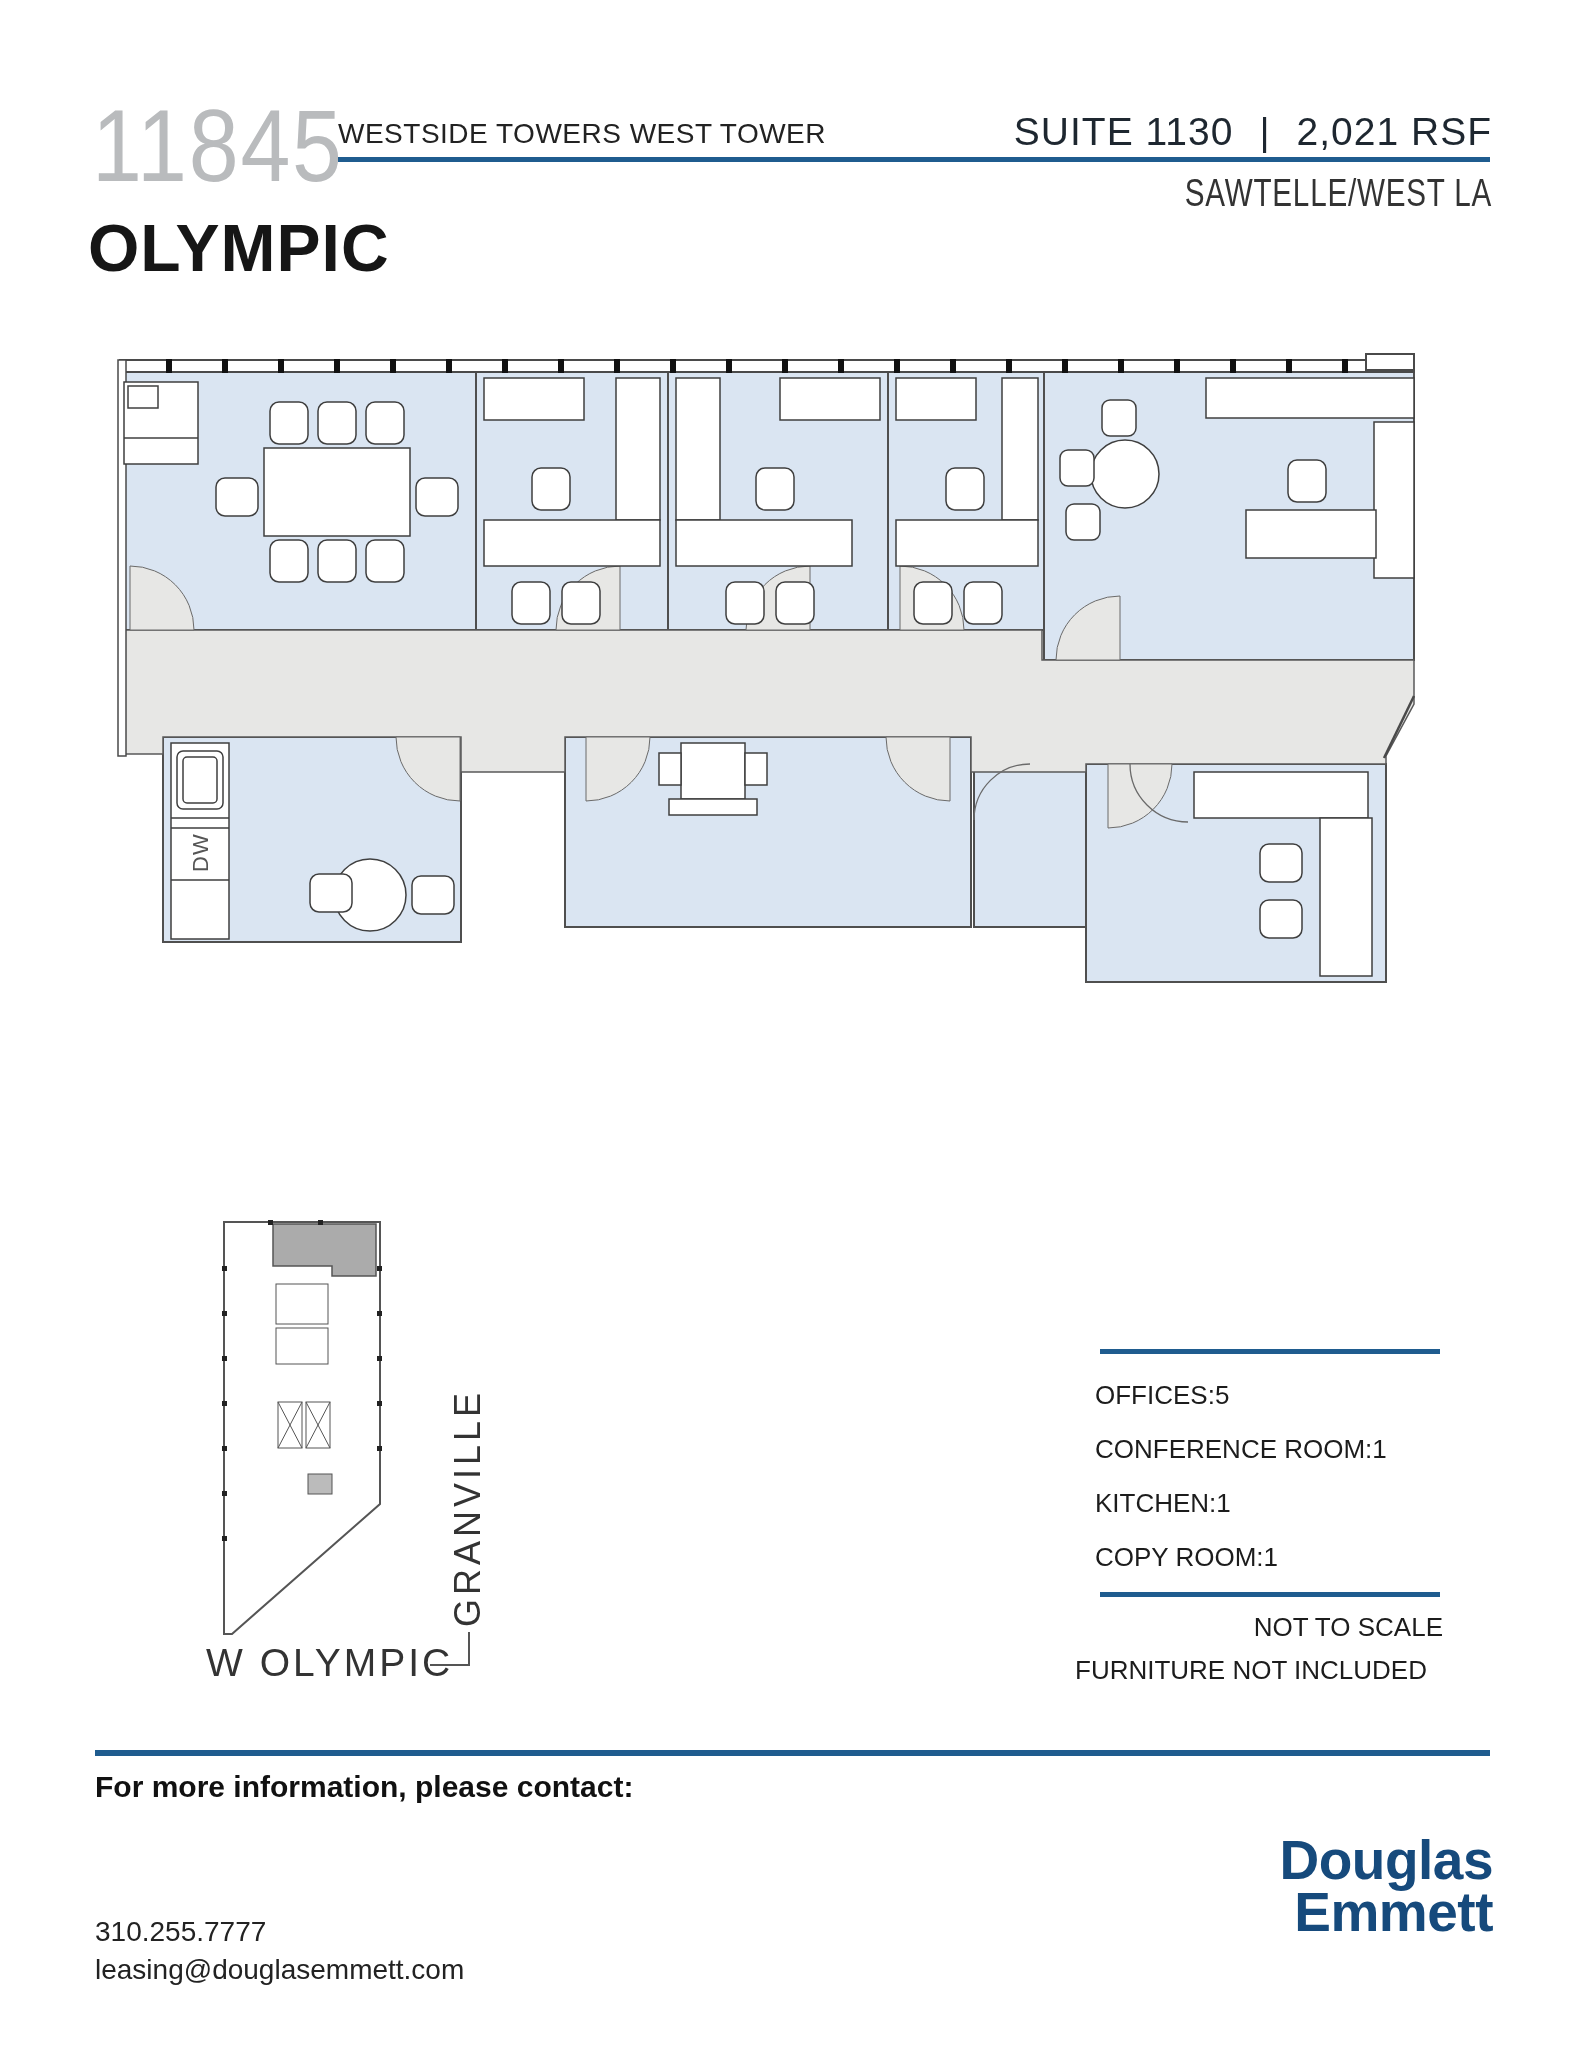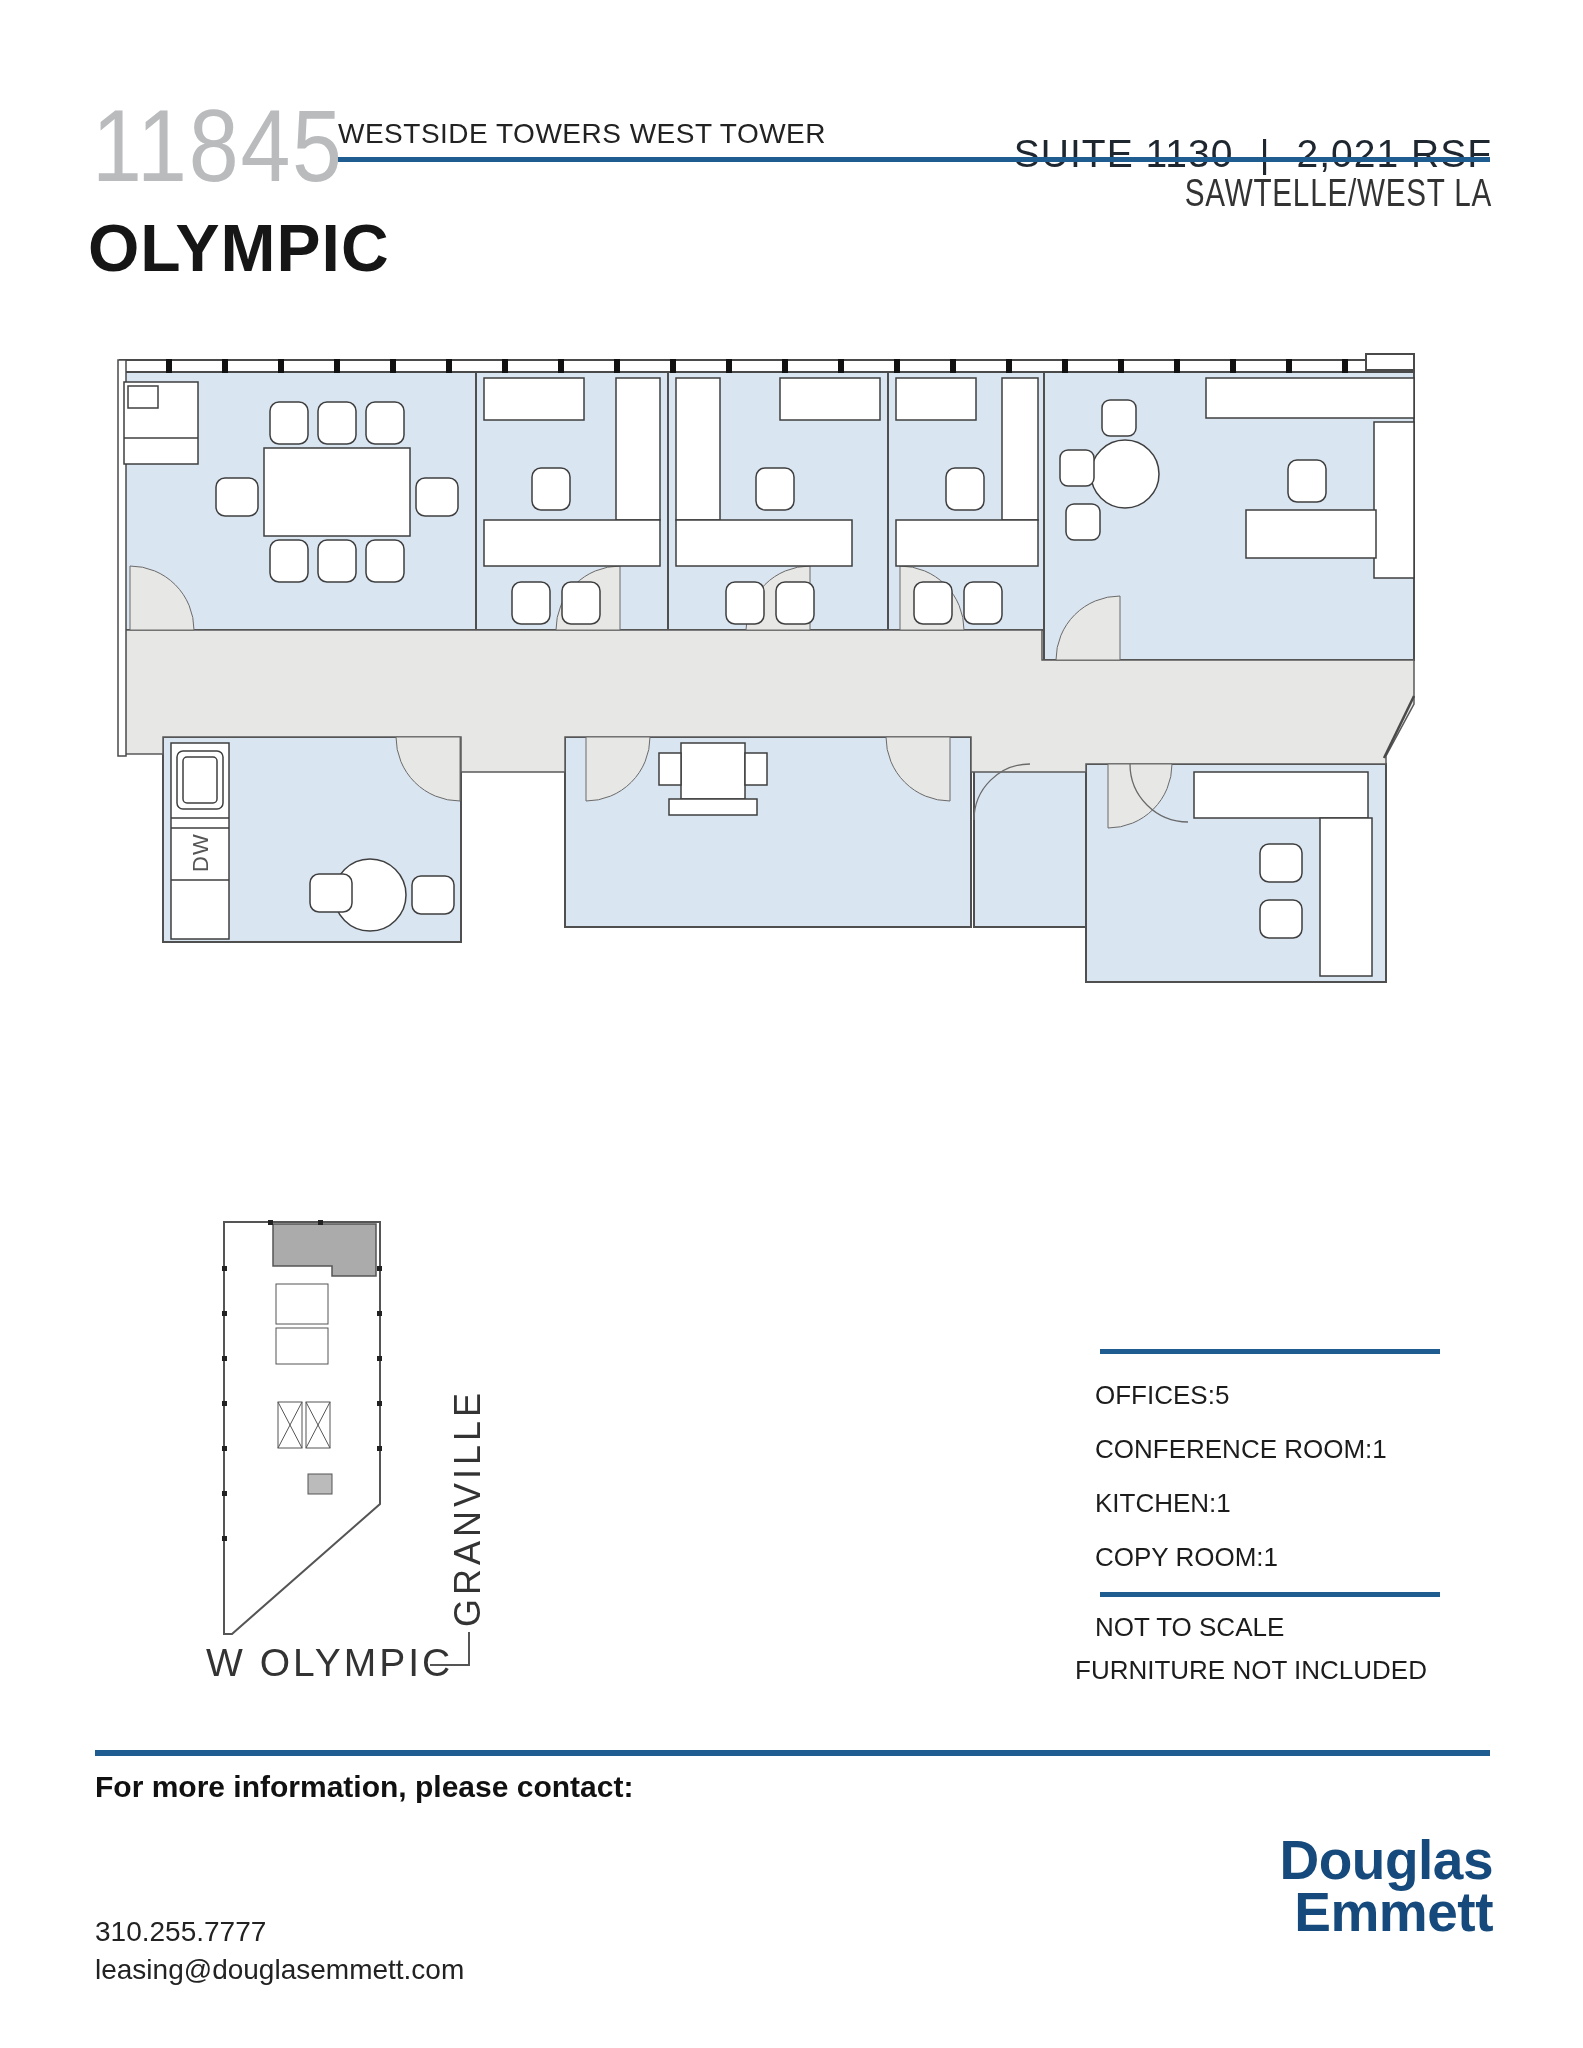--- a/index.html
+++ b/index.html
@@ -4,39 +4,39 @@
 <style>
   html,body{margin:0;padding:0;background:#fff;}
   .page{position:relative;width:1583px;height:2048px;background:#ffffff;overflow:hidden;
         font-family:"Liberation Sans", sans-serif;color:#1a1a1a;}
   .abs{position:absolute;}
 
   
   .addr-num{left:92px;top:88px;font-size:102px;font-weight:100;color:#b9bbbd;letter-spacing:2px;transform:scaleX(.88);transform-origin:left;}
   .addr-street{left:88px;top:210px;font-size:66px;font-weight:600;color:#161616;letter-spacing:1px;}
   .bldg-name{left:338px;top:118px;font-size:28px;font-weight:500;color:#222;letter-spacing:.5px;}
-  .suite-line{right:91px;top:110px;font-size:39px;font-weight:500;color:#1e2730;letter-spacing:1px;white-space:nowrap;margin-top:22px;}
+  .suite-line{right:91px;top:110px;font-size:39px;font-weight:500;color:#1e2730;letter-spacing:1px;white-space:nowrap;}
   .suite-line .sep{padding:0 26px;font-weight:300;color:#1e2730;}
   .head-rule{left:338px;top:157px;width:1152px;height:5px;}
   .submarket{right:91px;top:172px;font-size:38px;font-weight:400;color:#333;letter-spacing:1px;transform:scaleX(.78);transform-origin:right;white-space:nowrap;}
 
   
   .street-v{left:349px;top:1486px;width:240px;height:44px;transform:rotate(-90deg);
             text-align:center;font-size:36px;letter-spacing:4px;color:#333;}
   .street-h{left:206px;top:1641px;font-size:39px;letter-spacing:3px;color:#333;white-space:nowrap;}
   .leader-v{left:468px;top:1632px;width:2px;height:34px;background:#555;}
   .leader-h{left:430px;top:1664px;width:40px;height:2px;background:#555;}
 
   
   .ab-title{left:1095px;top:1298px;width:348px;text-align:center;font-size:27px;color:#1c1c1c;letter-spacing:.5px;}
   .ab-rule1{left:1100px;top:1349px;width:340px;height:5px;}
   .ab-rows{left:1095px;top:1368px;width:348px;}
   .ab-row{display:flex;height:54px;line-height:54px;font-size:26px;color:#1c1c1c;}
   .ab-rule2{left:1100px;top:1592px;width:340px;height:5px;}
-  .ab-note1{left:1095px;top:1612px;width:348px;text-align:left;font-size:26px;color:#1c1c1c;}
+  .ab-note1{left:1095px;top:1612px;width:348px;text-align:right;font-size:26px;color:#1c1c1c;}
   .ab-note2{left:1075px;top:1655px;width:388px;text-align:left;font-size:26px;color:#1c1c1c;}
 
   
   .foot-rule{left:95px;top:1750px;width:1395px;height:6px;}
   .contact-heading{left:95px;top:1770px;font-size:30px;font-weight:700;color:#111;}
   .phone{left:95px;top:1916px;font-size:28px;color:#222;}
   .email{left:95px;top:1954px;font-size:28px;color:#222;}
   .logo{right:90px;top:1834px;text-align:right;font-size:55px;font-weight:700;line-height:.95;
         letter-spacing:-.5px;color:#164a7c;}
   .accent{background:#1f5c8f;}

